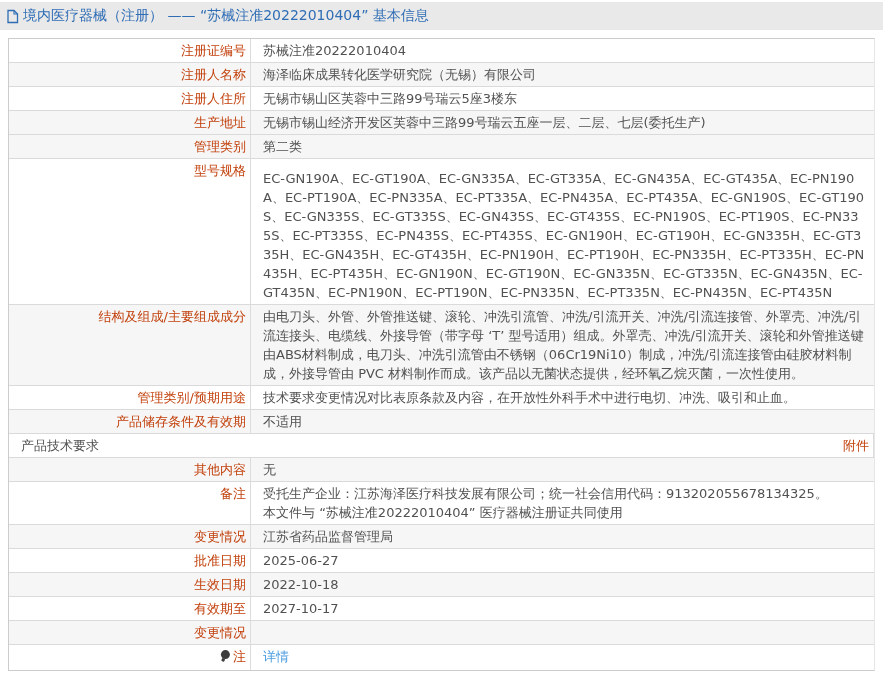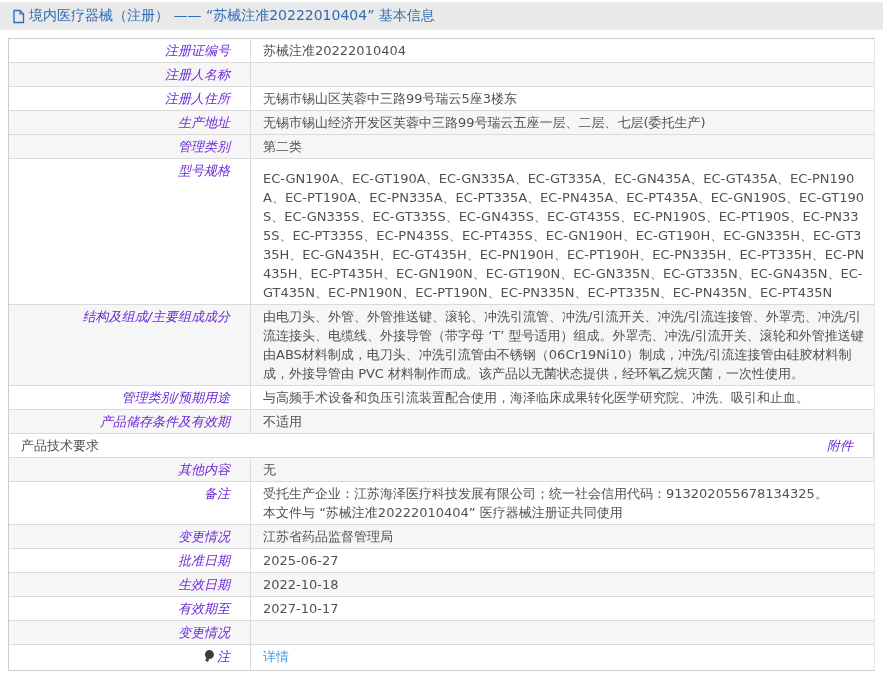--- a/index.html
+++ b/index.html
@@ -10,21 +10,21 @@
     background: #ffffff;
     overflow: hidden;
     font-family: "DejaVu Sans", "Liberation Sans", sans-serif;
   }
   .topbar {
     margin-top: 2px;
     height: 28px;
     background: #e9e9e9;
     display: flex;
     align-items: center;
-    padding-left: 12px;
+    padding-left: 6px;
     box-sizing: border-box;
   }
   .topbar .doc-icon {
     display: inline-flex;
     margin-right: 4px;
   }
   .topbar .title {
     color: #2f6db5;
     font-size: 14px;
     white-space: nowrap;
@@ -49,24 +49,23 @@
     font-size: 13px;
     line-height: 19px;
     color: #515151;
     padding: 2px 0;
     box-sizing: border-box;
   }
   .cell.label {
     width: 242px;
     flex: 0 0 242px;
     text-align: right;
-    padding-right: 20px;
+    padding-right: 4px;
     border-right: 1px solid #dcdcdc;
-    color: #6d28d9;
-    font-style: italic;
+    color: #c2410c;
   }
   .cell.value {
     flex: 1 1 auto;
     padding-left: 12px;
     padding-right: 8px;
     min-width: 0;
   }
   .cell.value.break-all {
     word-break: break-all;
     margin-top: 8px;
@@ -95,20 +94,21 @@
   <span class="title">境内医疗器械（注册） —— “苏械注准20222010404” 基本信息</span>
 </div>
 
 <div class="info-table">
     <div class="row">
       <div class="cell label"><span>注册证编号</span></div>
       <div class="cell value">苏械注准20222010404</div>
     </div>
     <div class="row striped">
       <div class="cell label"><span>注册人名称</span></div>
+      <div class="cell value">海泽临床成果转化医学研究院（无锡）有限公司</div>
     </div>
     <div class="row">
       <div class="cell label"><span>注册人住所</span></div>
       <div class="cell value">无锡市锡山区芙蓉中三路99号瑞云5座3楼东</div>
     </div>
     <div class="row striped">
       <div class="cell label"><span>生产地址</span></div>
       <div class="cell value">无锡市锡山经济开发区芙蓉中三路99号瑞云五座一层、二层、七层(委托生产)</div>
     </div>
     <div class="row striped">
@@ -118,21 +118,21 @@
     <div class="row">
       <div class="cell label"><span>型号规格</span></div>
       <div class="cell value break-all">EC-GN190A、EC-GT190A、EC-GN335A、EC-GT335A、EC-GN435A、EC-GT435A、EC-PN190A、EC-PT190A、EC-PN335A、EC-PT335A、EC-PN435A、EC-PT435A、EC-GN190S、EC-GT190S、EC-GN335S、EC-GT335S、EC-GN435S、EC-GT435S、EC-PN190S、EC-PT190S、EC-PN335S、EC-PT335S、EC-PN435S、EC-PT435S、EC-GN190H、EC-GT190H、EC-GN335H、EC-GT335H、EC-GN435H、EC-GT435H、EC-PN190H、EC-PT190H、EC-PN335H、EC-PT335H、EC-PN435H、EC-PT435H、EC-GN190N、EC-GT190N、EC-GN335N、EC-GT335N、EC-GN435N、EC-GT435N、EC-PN190N、EC-PT190N、EC-PN335N、EC-PT335N、EC-PN435N、EC-PT435N</div>
     </div>
     <div class="row striped">
       <div class="cell label"><span>结构及组成/主要组成成分</span></div>
       <div class="cell value">由电刀头、外管、外管推送键、滚轮、冲洗引流管、冲洗/引流开关、冲洗/引流连接管、外罩壳、冲洗/引流连接头、电缆线、外接导管（带字母 ‘T’ 型号适用）组成。外罩壳、冲洗/引流开关、滚轮和外管推送键由ABS材料制成，电刀头、冲洗引流管由不锈钢（06Cr19Ni10）制成，冲洗/引流连接管由硅胶材料制成，外接导管由 PVC 材料制作而成。该产品以无菌状态提供，经环氧乙烷灭菌，一次性使用。</div>
     </div>
     <div class="row">
       <div class="cell label"><span>管理类别/预期用途</span></div>
-      <div class="cell value">与高频手术设备和负压引流装置配合使用，海泽临床成果转化医学研究院、冲洗、吸引和止血。</div>
+      <div class="cell value">技术要求变更情况对比表原条款及内容，在开放性外科手术中进行电切、冲洗、吸引和止血。</div>
     </div>
     <div class="row striped">
       <div class="cell label"><span>产品储存条件及有效期</span></div>
       <div class="cell value">不适用</div>
     </div>
     <div class="row">
       <div class="cell value">产品技术要求</div>
       <div class="cell label"><span>附件</span></div>
     </div>
     <div class="row striped">

